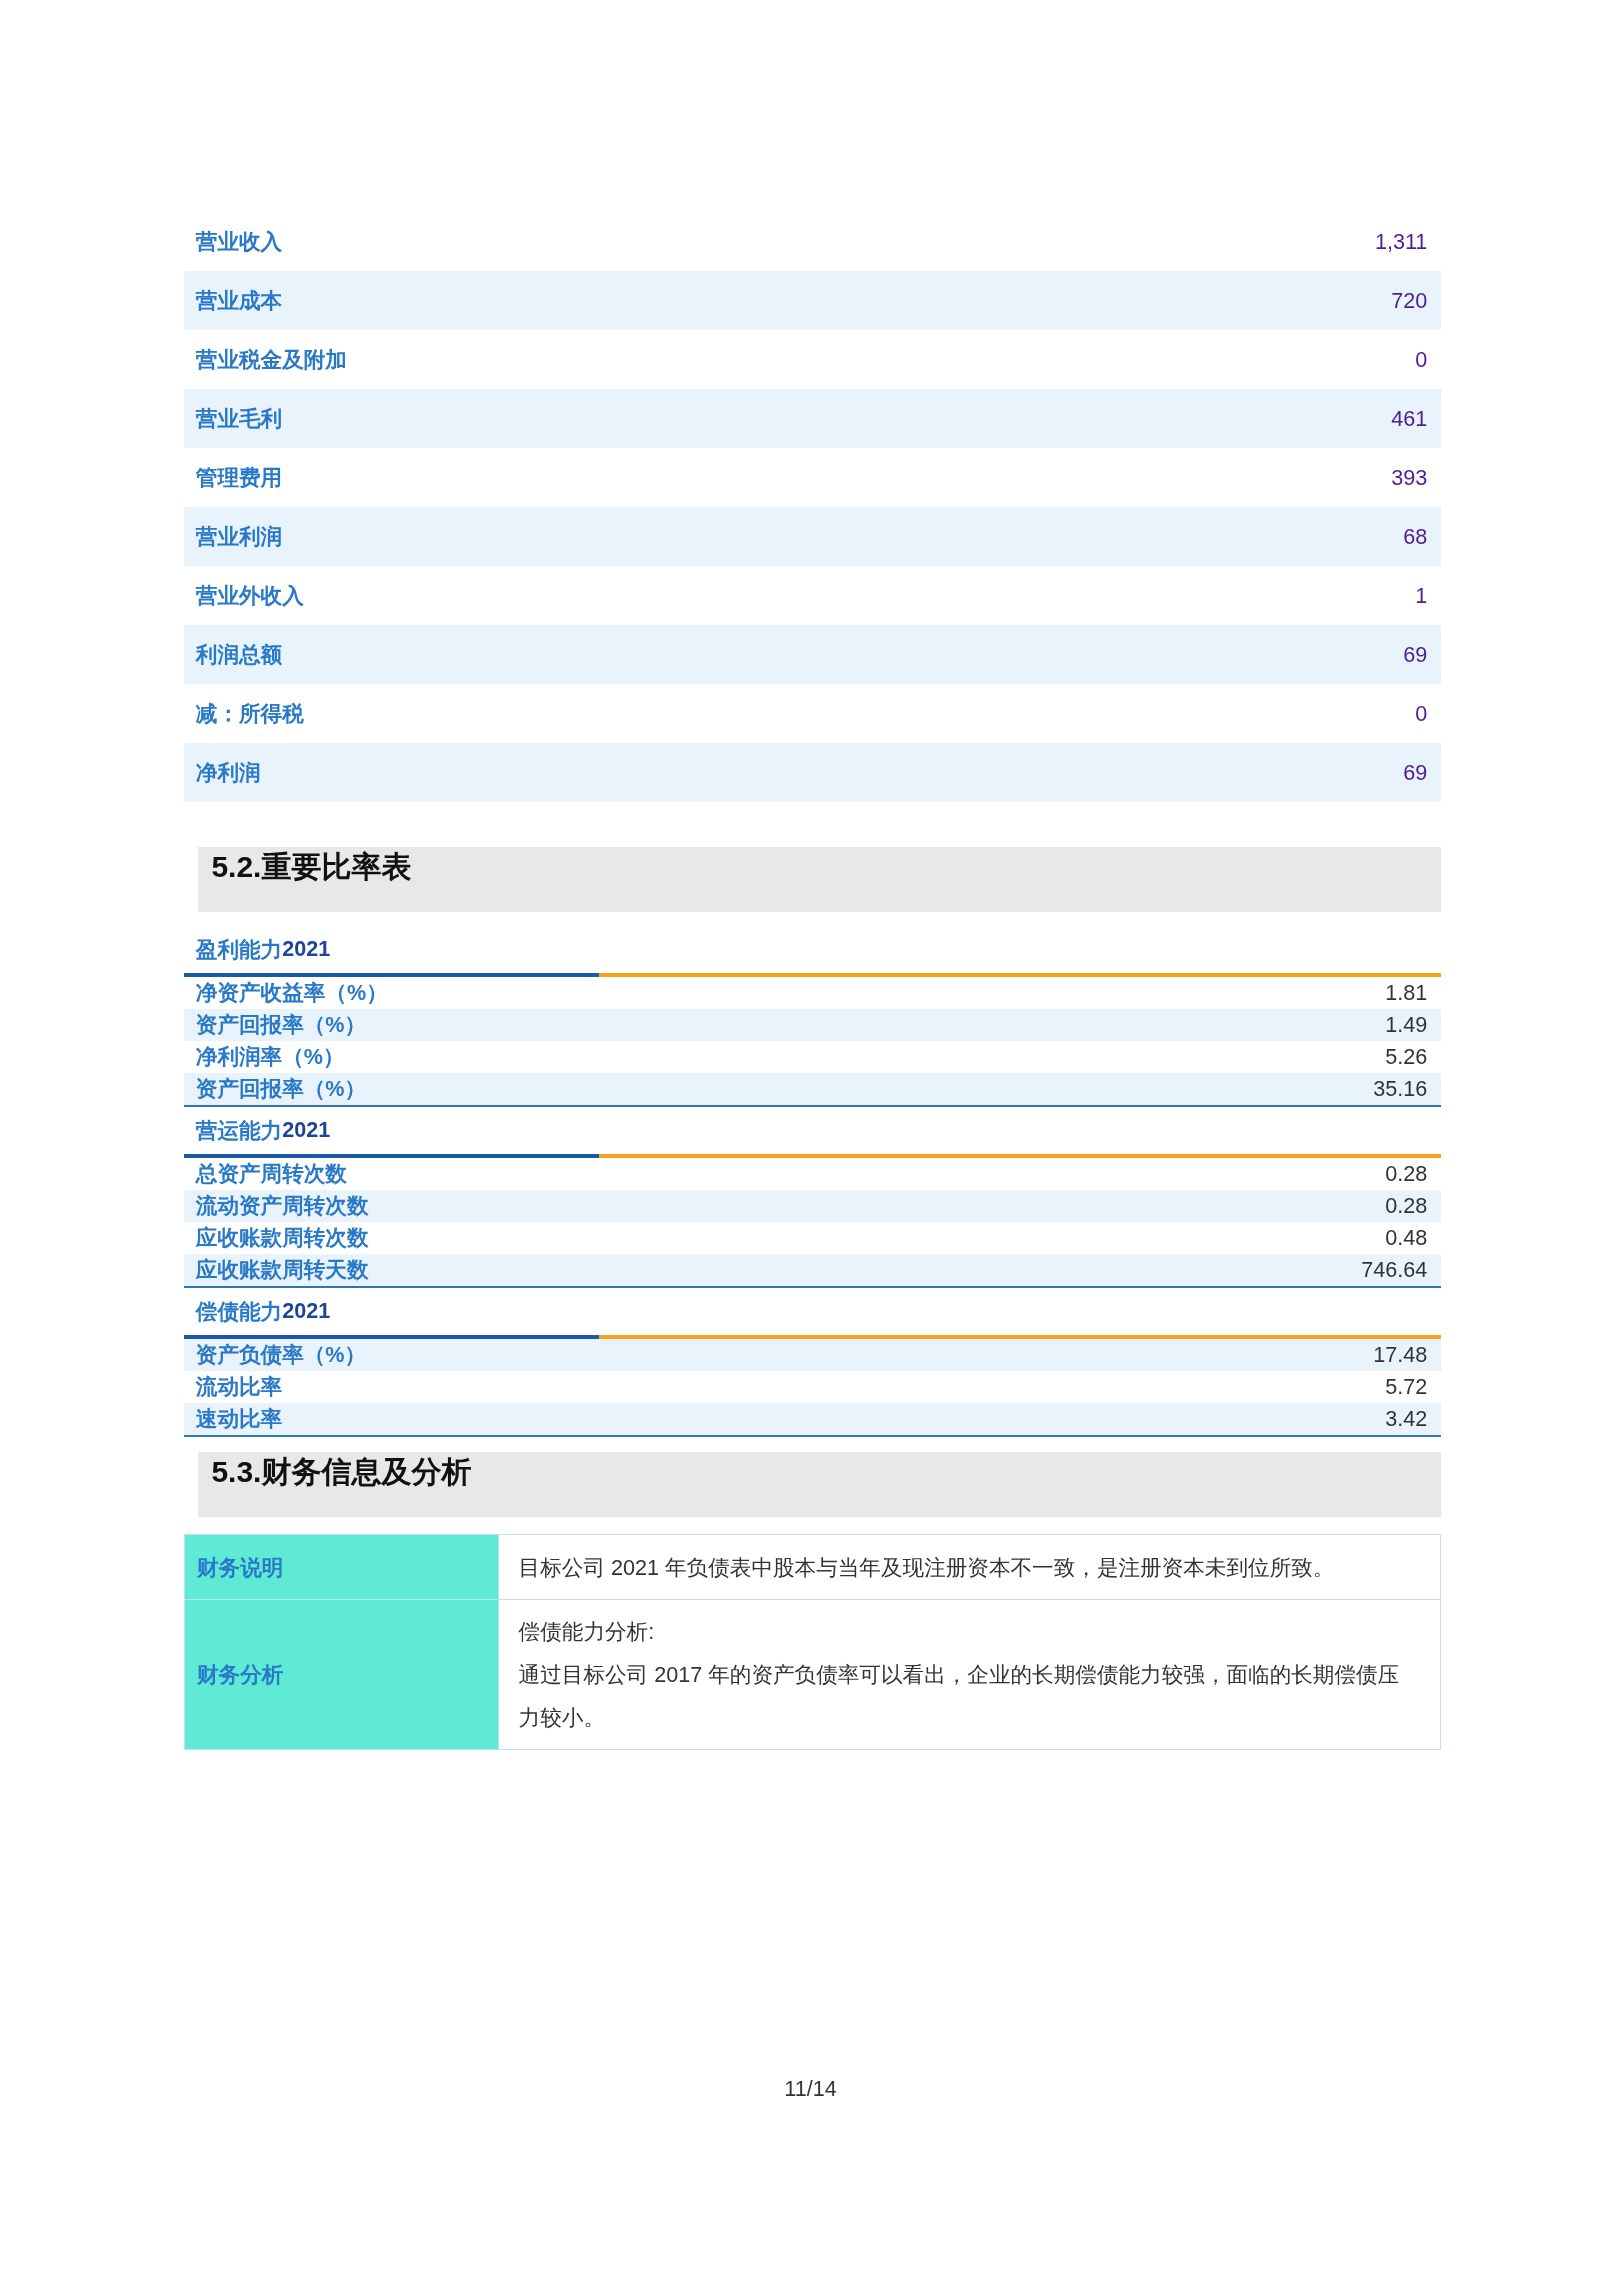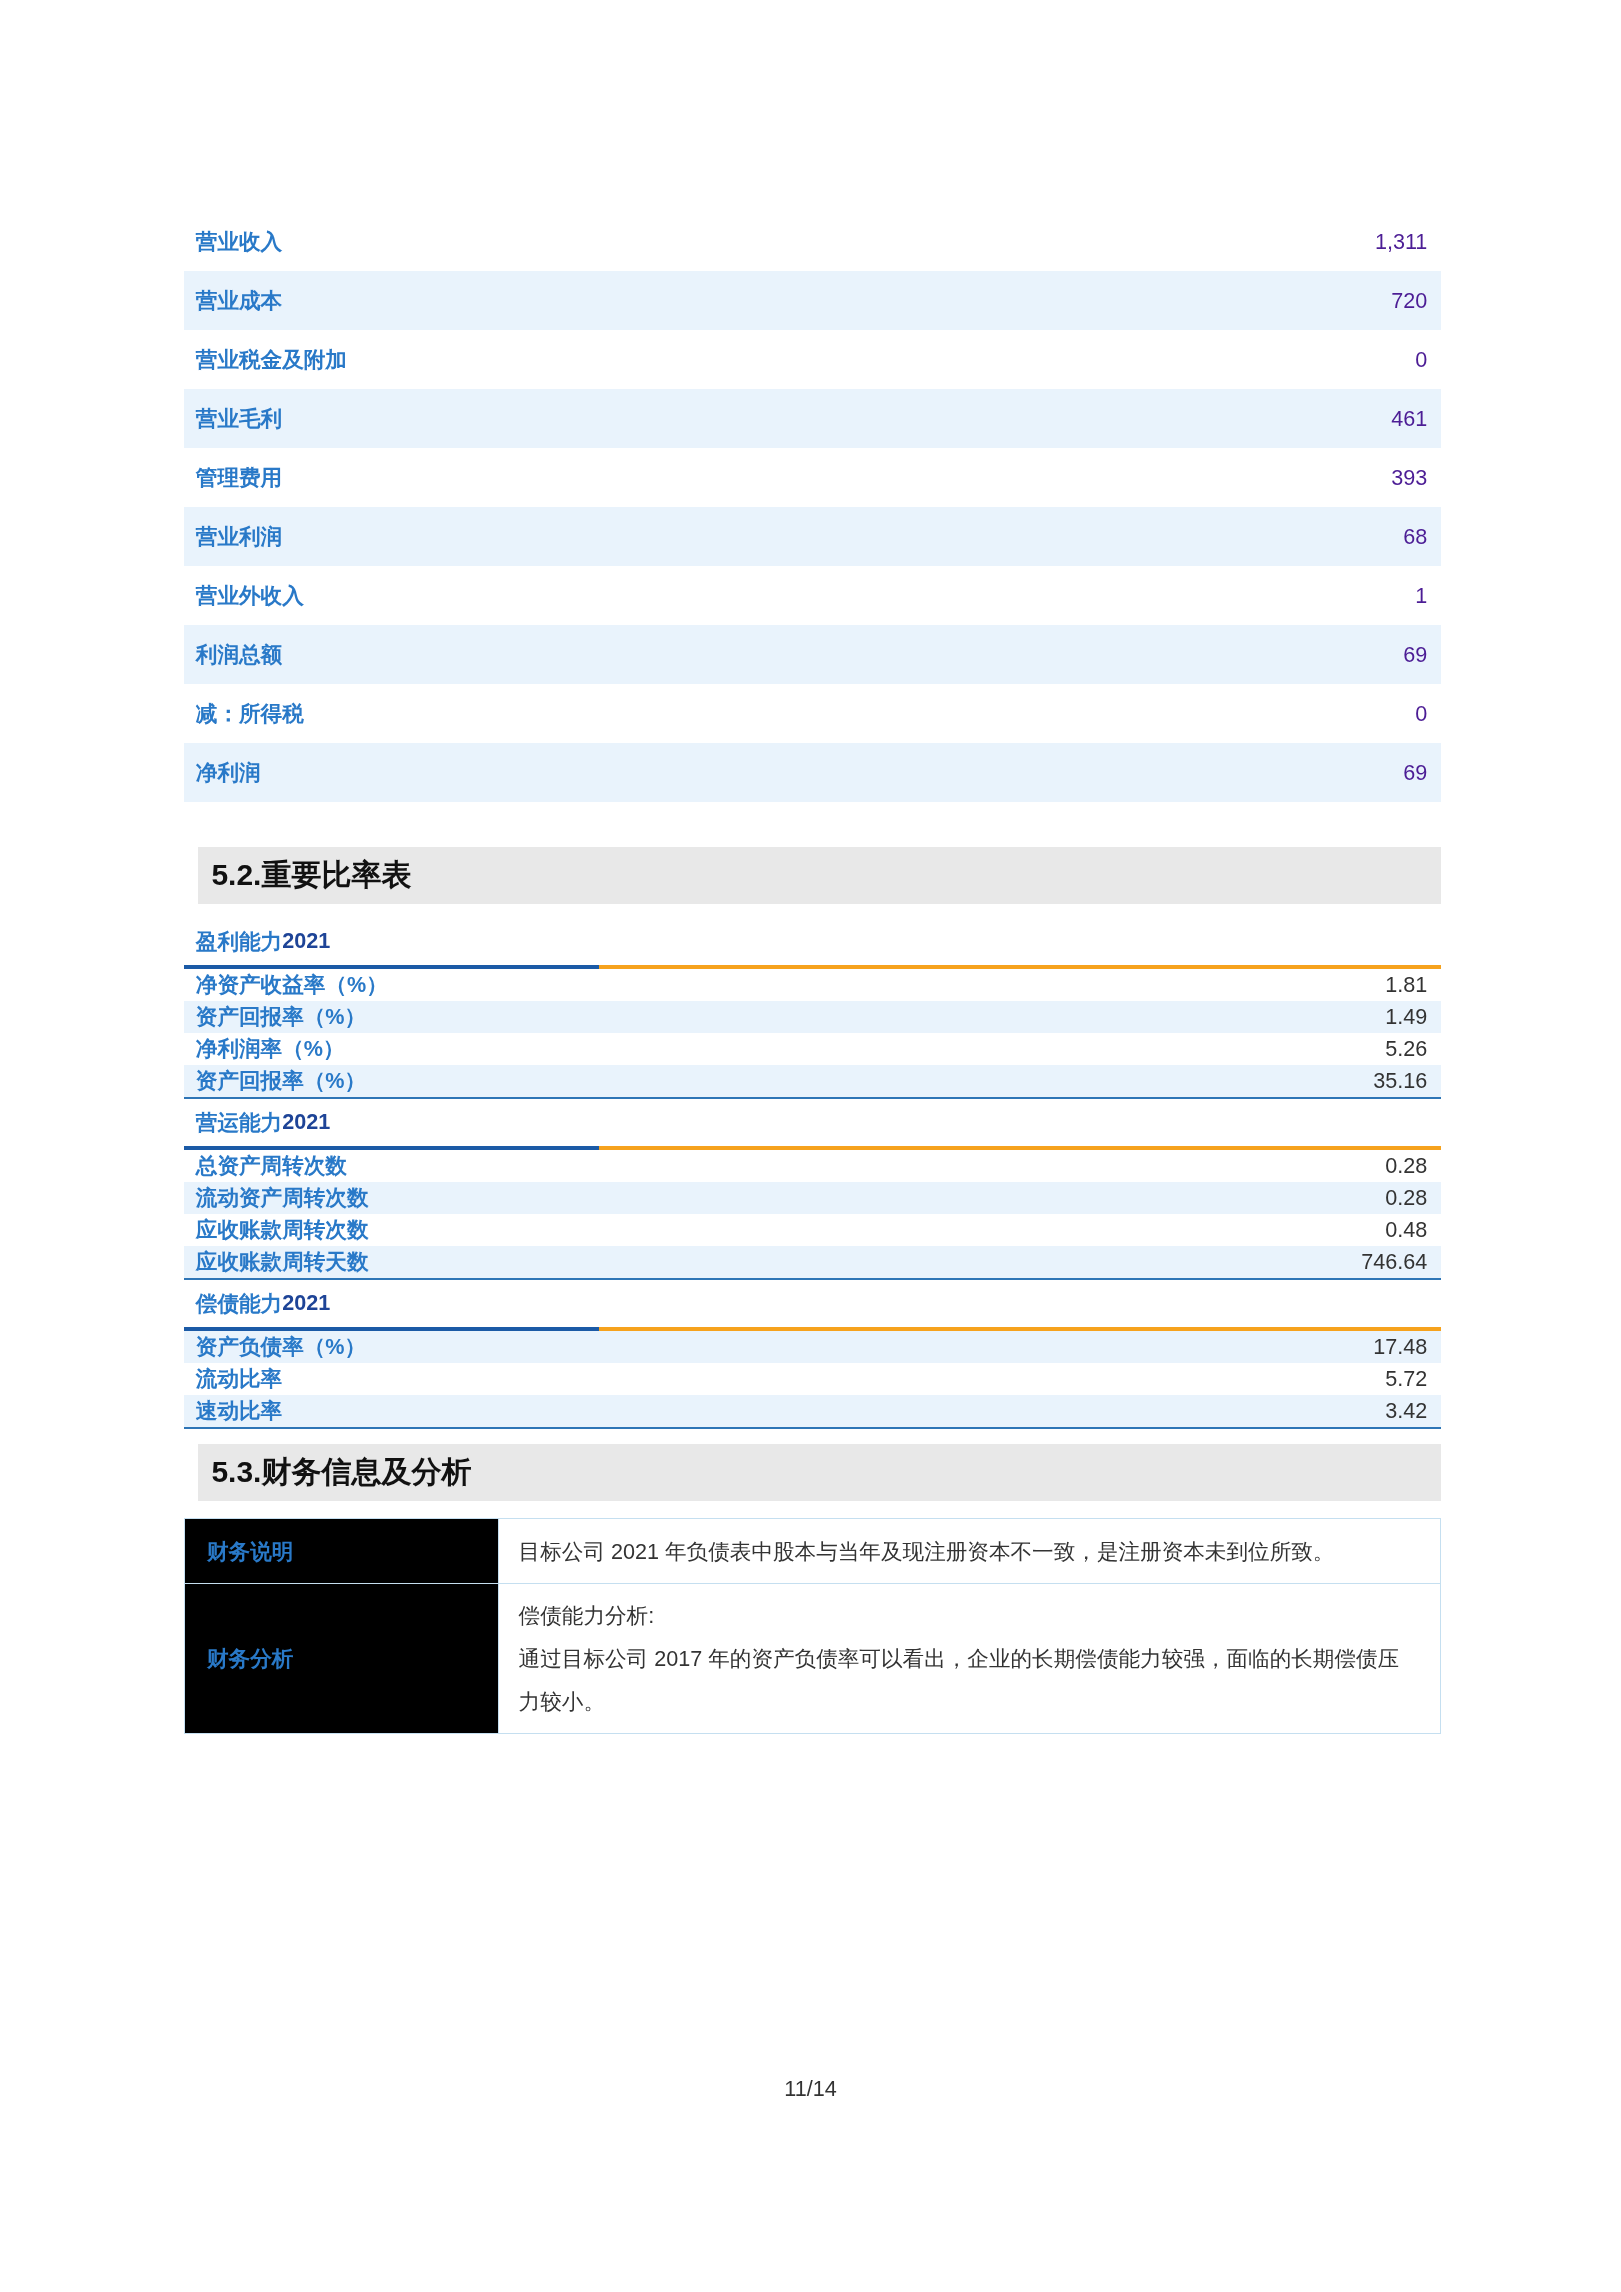--- a/index.html
+++ b/index.html
@@ -16,22 +16,22 @@
     height: 59px; display: flex; align-items: center;
     justify-content: space-between; padding: 0 13.7px 0 11.8px;
     box-sizing: border-box;
   }
   .fin-row.shaded { background: #e9f3fc; }
   .fin-row .lbl { color: #2979c8; font-weight: bold; font-size: 21.6px; }
   .fin-row .val { color: #4c1d95; font-size: 21.6px; }
 
   
   .section-band {
-    margin-left: 13.7px; margin-top: 45px; height: 57px;
-    background: #e8e8e8; display: flex; align-items: center;
+    margin-left: 13.7px; margin-top: 45px; height: 65px;
+    background: #e8e8e8; display: flex; 
     padding-left: 13.7px; box-sizing: border-box;
     font-size: 30px; font-weight: bold; color: #111111;
   }
   .section-band.band-53 { margin-top: 15.7px; }
 
   
   .ratio-table { margin-top: 13.7px; }
   .ratio-head { height: 51px; }
   .ratio-head .rh-inner {
     height: 47px; display: flex; align-items: center;
@@ -57,22 +57,22 @@
   
   .fininfo-table {
     margin-top: 16.7px; border-collapse: collapse; width: 100%;
     table-layout: fixed;
   }
   .fininfo-table td {
     border: 1px solid #c5dff0; vertical-align: middle;
     font-size: 21.6px; box-sizing: border-box;
   }
   .fininfo-table .cell-label {
-    width: 314px; background: #000000; color: #2979c8;
-    font-weight: bold; padding-left: 22px;
+    width: 314px; background: #5eead4; color: #2979c8;
+    font-weight: bold; padding-left: 12px;
   }
   .fininfo-table .cell-content { padding: 9.8px 19.6px; color: #333333; background: #ffffff; }
   .fininfo-table .row-desc { height: 65px; }
   .fininfo-table .row-analysis { height: 128px; }
   .fininfo-table p { margin: 0; line-height: 43px; }
 
   
   .page-footer {
     position: absolute; top: 2076px; left: 0; width: 1621px;
     text-align: center; font-size: 21.6px; color: #333333;

